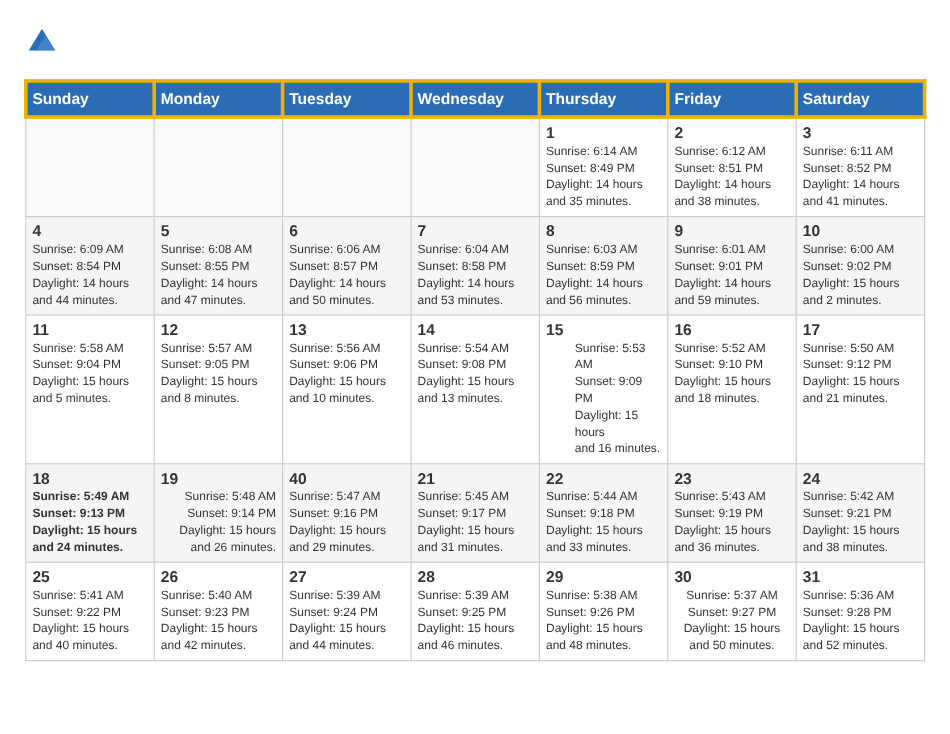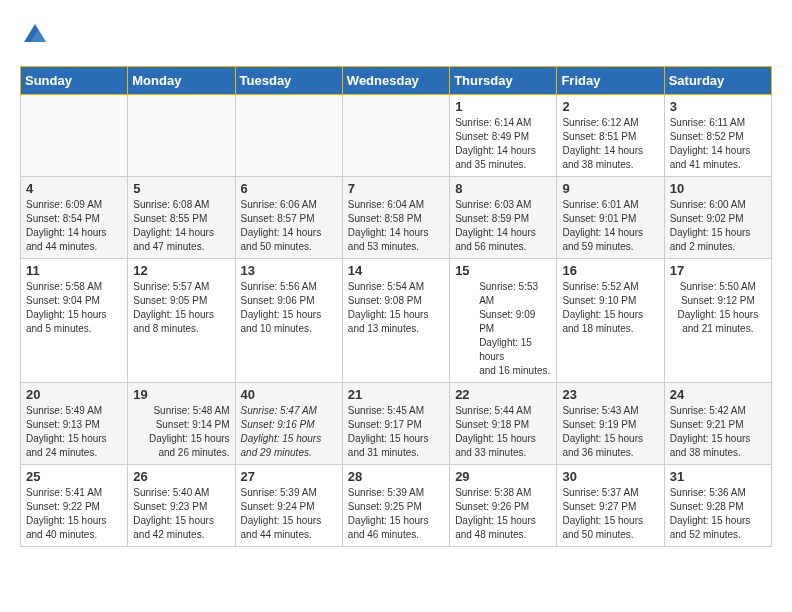--- a/index.html
+++ b/index.html
@@ -57,21 +57,21 @@
       width: 100%;
       border-collapse: collapse;
       border: 1px solid #ccc;
     }
     .calendar th {
       background-color: #2a6db5;
       color: #fff;
       padding: 6px 4px;
       font-size: 13px;
       text-align: left;
-      border: 1px solid #eab308;
+      border: 3px solid #eab308;
     }
     .calendar td {
       vertical-align: top;
       border: 1px solid #ccc;
       padding: 4px 5px;
       width: calc(100% / 7);
       min-height: 80px;
       font-size: 10.5px;
       color: #333;
       background: #fff;
@@ -244,44 +244,44 @@
         </td>
         <td>
           <span class="day-num">16</span>
           <div class="day-info" style="white-space: pre-line;">Sunrise: 5:52 AM
 Sunset: 9:10 PM
 Daylight: 15 hours
 and 18 minutes.</div>
         </td>
         <td>
           <span class="day-num">17</span>
-          <div class="day-info" style="white-space: pre-line; text-align: center;">Sunrise: 5:50 AM
+          <div class="day-info" style="white-space: pre-line;">Sunrise: 5:50 AM
 Sunset: 9:12 PM
 Daylight: 15 hours
 and 21 minutes.</div>
         </td>
       </tr>
       <tr class="row-shade">
         <td>
-          <span class="day-num">20</span>
-          <div class="day-info" style="white-space: pre-line;">Sunrise: 5:49 AM
+          <span class="day-num">18</span>
+          <div class="day-info" style="white-space: pre-line; font-weight: bold;">Sunrise: 5:49 AM
 Sunset: 9:13 PM
 Daylight: 15 hours
 and 24 minutes.</div>
         </td>
         <td>
           <span class="day-num">19</span>
           <div class="day-info" style="white-space: pre-line; text-align: right;">Sunrise: 5:48 AM
 Sunset: 9:14 PM
 Daylight: 15 hours
 and 26 minutes.</div>
         </td>
         <td>
           <span class="day-num">40</span>
-          <div class="day-info" style="white-space: pre-line; font-style: italic;">Sunrise: 5:47 AM
+          <div class="day-info" style="white-space: pre-line;">Sunrise: 5:47 AM
 Sunset: 9:16 PM
 Daylight: 15 hours
 and 29 minutes.</div>
         </td>
         <td>
           <span class="day-num">21</span>
           <div class="day-info" style="white-space: pre-line;">Sunrise: 5:45 AM
 Sunset: 9:17 PM
 Daylight: 15 hours
 and 31 minutes.</div>
@@ -339,21 +339,21 @@
         </td>
         <td>
           <span class="day-num">29</span>
           <div class="day-info" style="white-space: pre-line;">Sunrise: 5:38 AM
 Sunset: 9:26 PM
 Daylight: 15 hours
 and 48 minutes.</div>
         </td>
         <td>
           <span class="day-num">30</span>
-          <div class="day-info" style="white-space: pre-line;">Sunrise: 5:37 AM
+          <div class="day-info" style="white-space: pre-line; text-align: center;">Sunrise: 5:37 AM
 Sunset: 9:27 PM
 Daylight: 15 hours
 and 50 minutes.</div>
         </td>
         <td>
           <span class="day-num">31</span>
           <div class="day-info" style="white-space: pre-line;">Sunrise: 5:36 AM
 Sunset: 9:28 PM
 Daylight: 15 hours
 and 52 minutes.</div>

